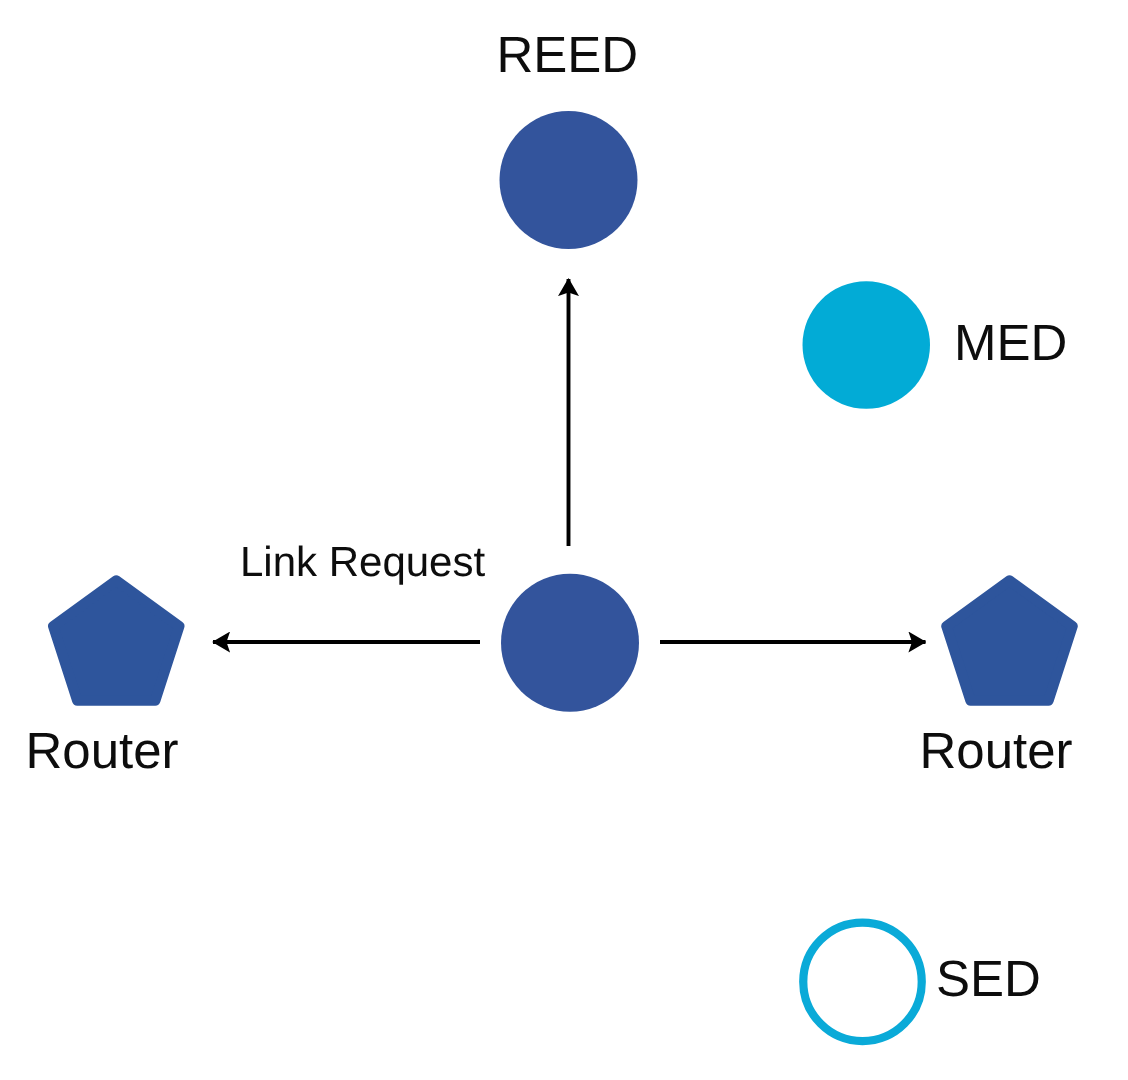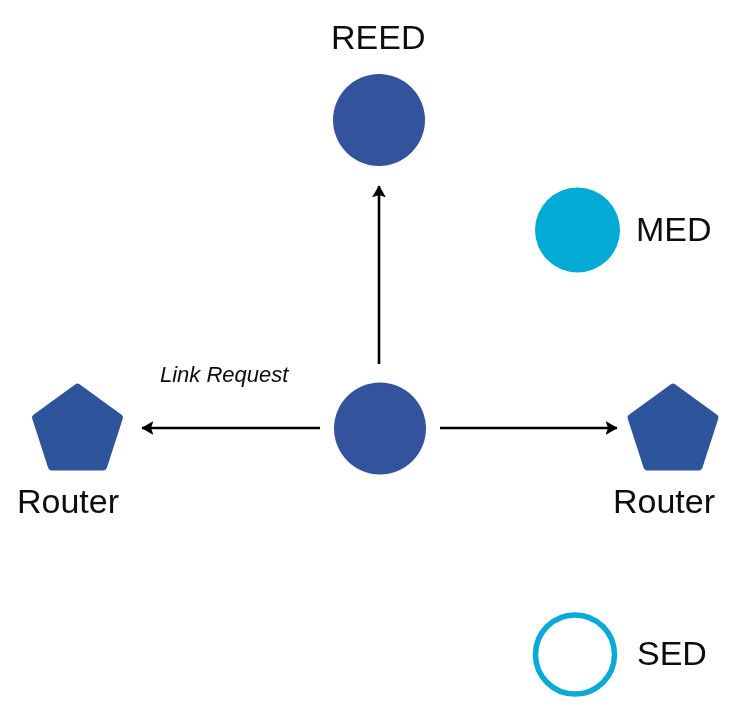--- a/index.html
+++ b/index.html
@@ -25,23 +25,23 @@
     font-size: 34px;
     line-height: 34px;
     font-weight: 400;
     white-space: nowrap;
     letter-spacing: 0px;
   }
   .edge-label {
     position: absolute;
     color: #0d0d0d;
     font-family: "Liberation Sans", sans-serif;
-    font-size: 22px;
+    font-size: 28px;
     line-height: 26px;
-    font-style: italic;
+    text-align: center;
     white-space: nowrap;
   }
   .svg-layer {
     position: absolute;
     left: 0;
     top: 0;
     width: 752px;
     height: 720px;
   }
   .arrows-layer {
@@ -85,21 +85,21 @@
 
     <line x1="320" y1="428" x2="142" y2="428" stroke="#000000" stroke-width="2.6" marker-end="url(#ah-left)"></line>
 
     <line x1="440" y1="428" x2="617" y2="428" stroke="#000000" stroke-width="2.6" marker-end="url(#ah-right)"></line>
   </svg>
 
   <div class="node-label" style="left:636px; top:212px;">MED</div>
 
   <div class="node-label" style="left:331px; top:20px;">REED</div>
 
-  <div class="node-label" style="left:637px; top:636px;">SED</div>
+  <div class="node-label" style="left:624px; top:636px;">SED</div>
 
   <div class="node-label" style="left:17px; top:484px;">Router</div>
 
   <div class="node-label" style="left:613px; top:484px;">Router</div>
 
   <div class="edge-label" style="left:160px; top:362px; width:160px;">
     <span>Link Request</span><br>
   </div>
 
 </div>

